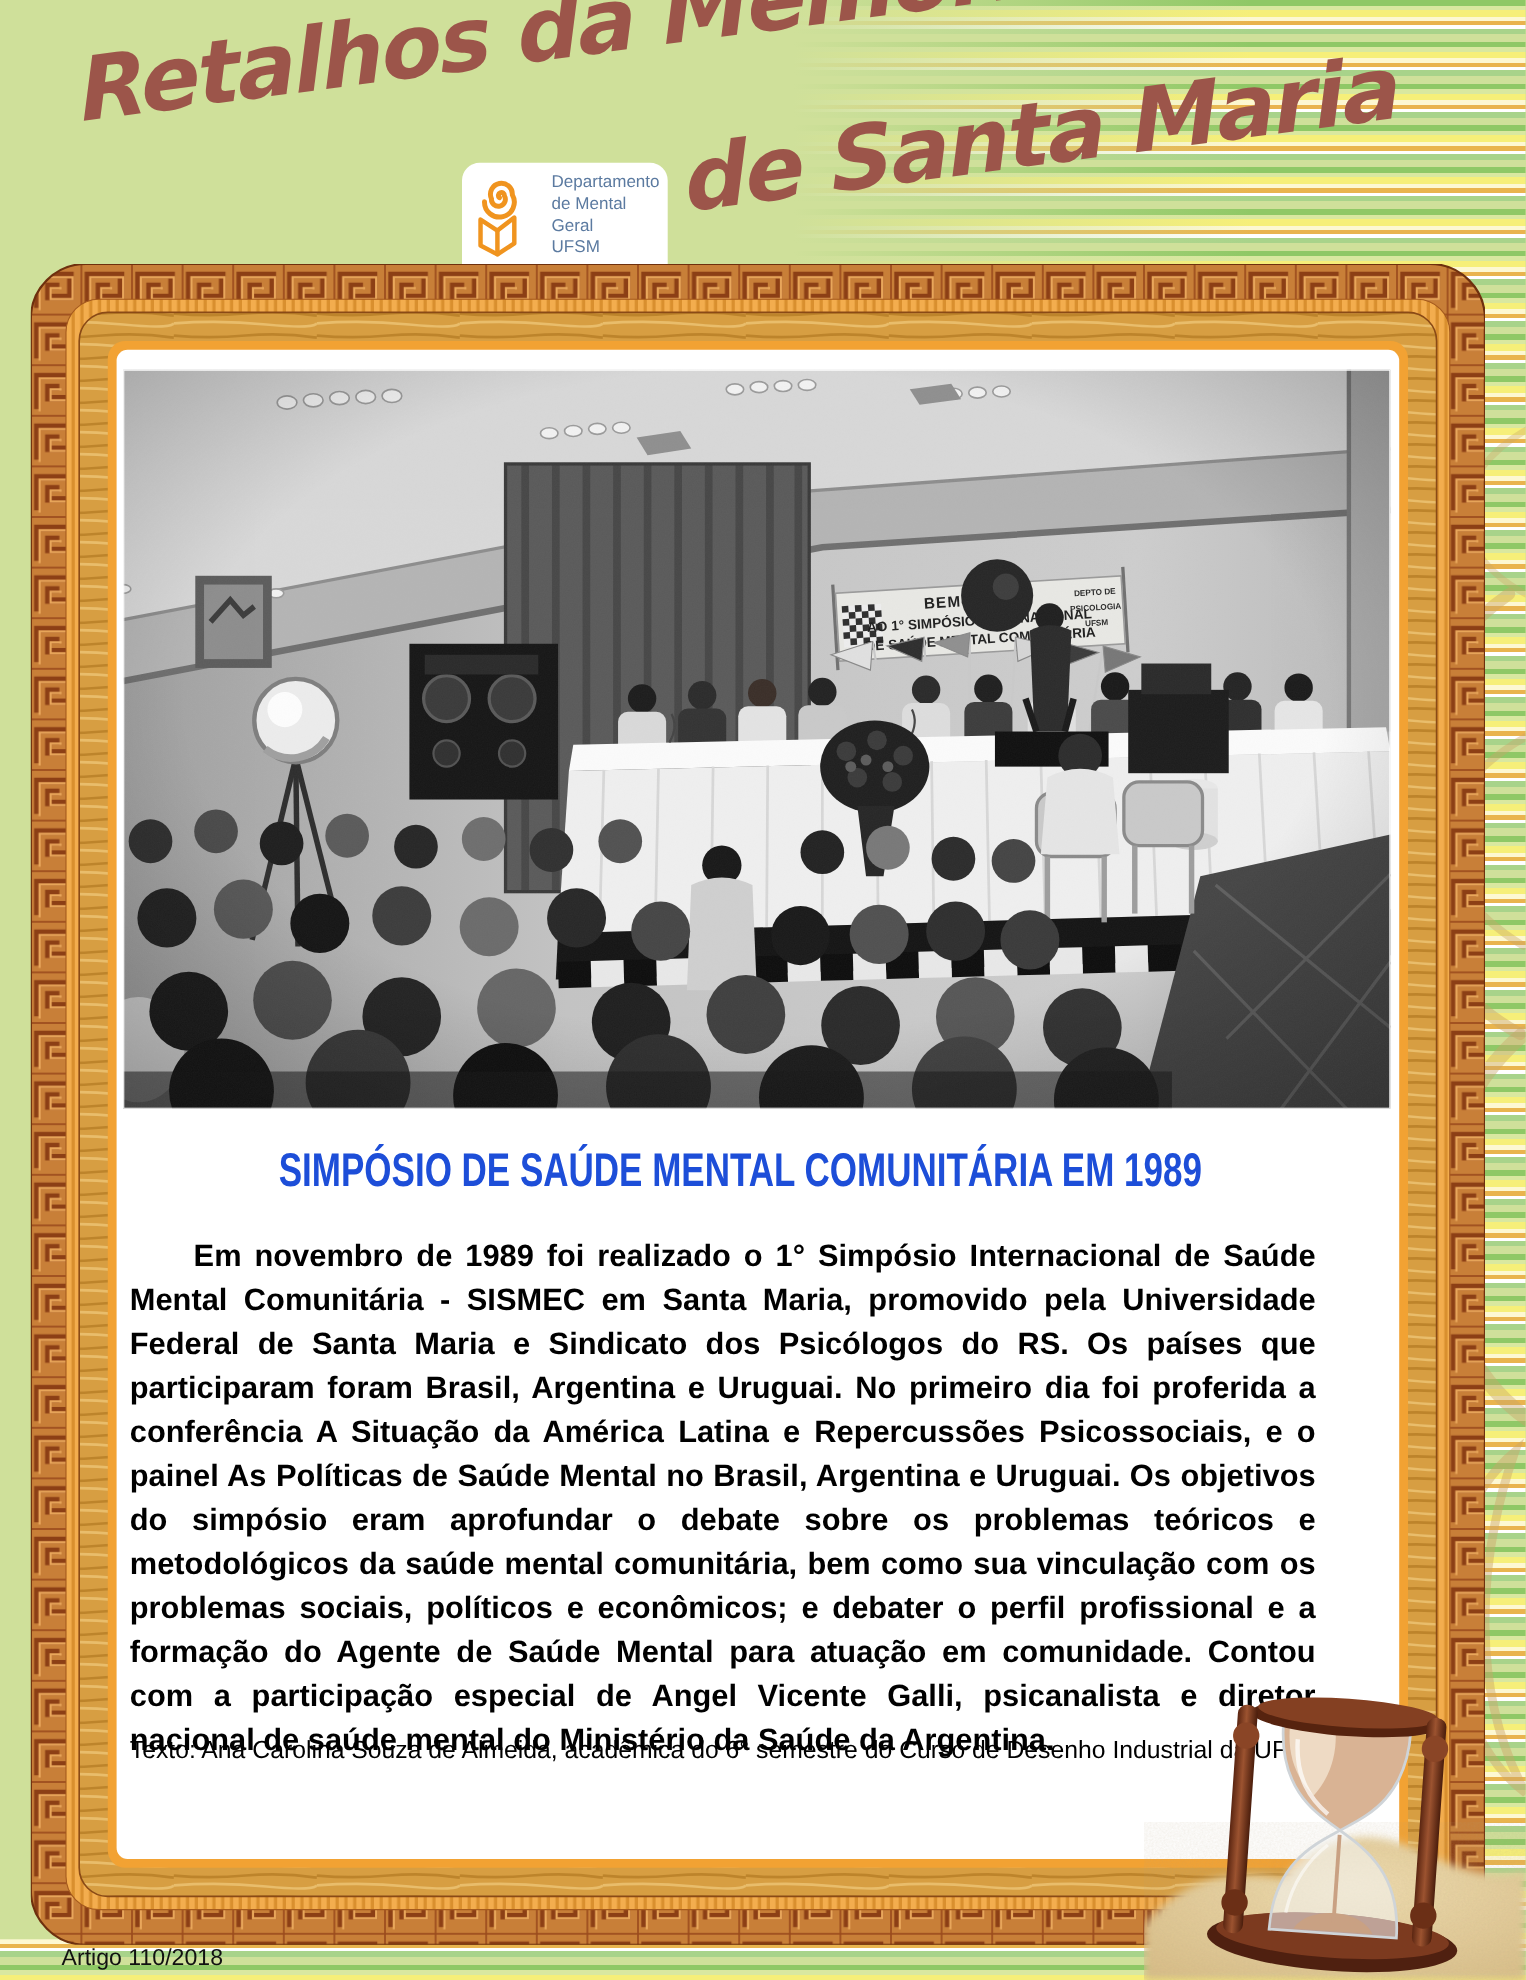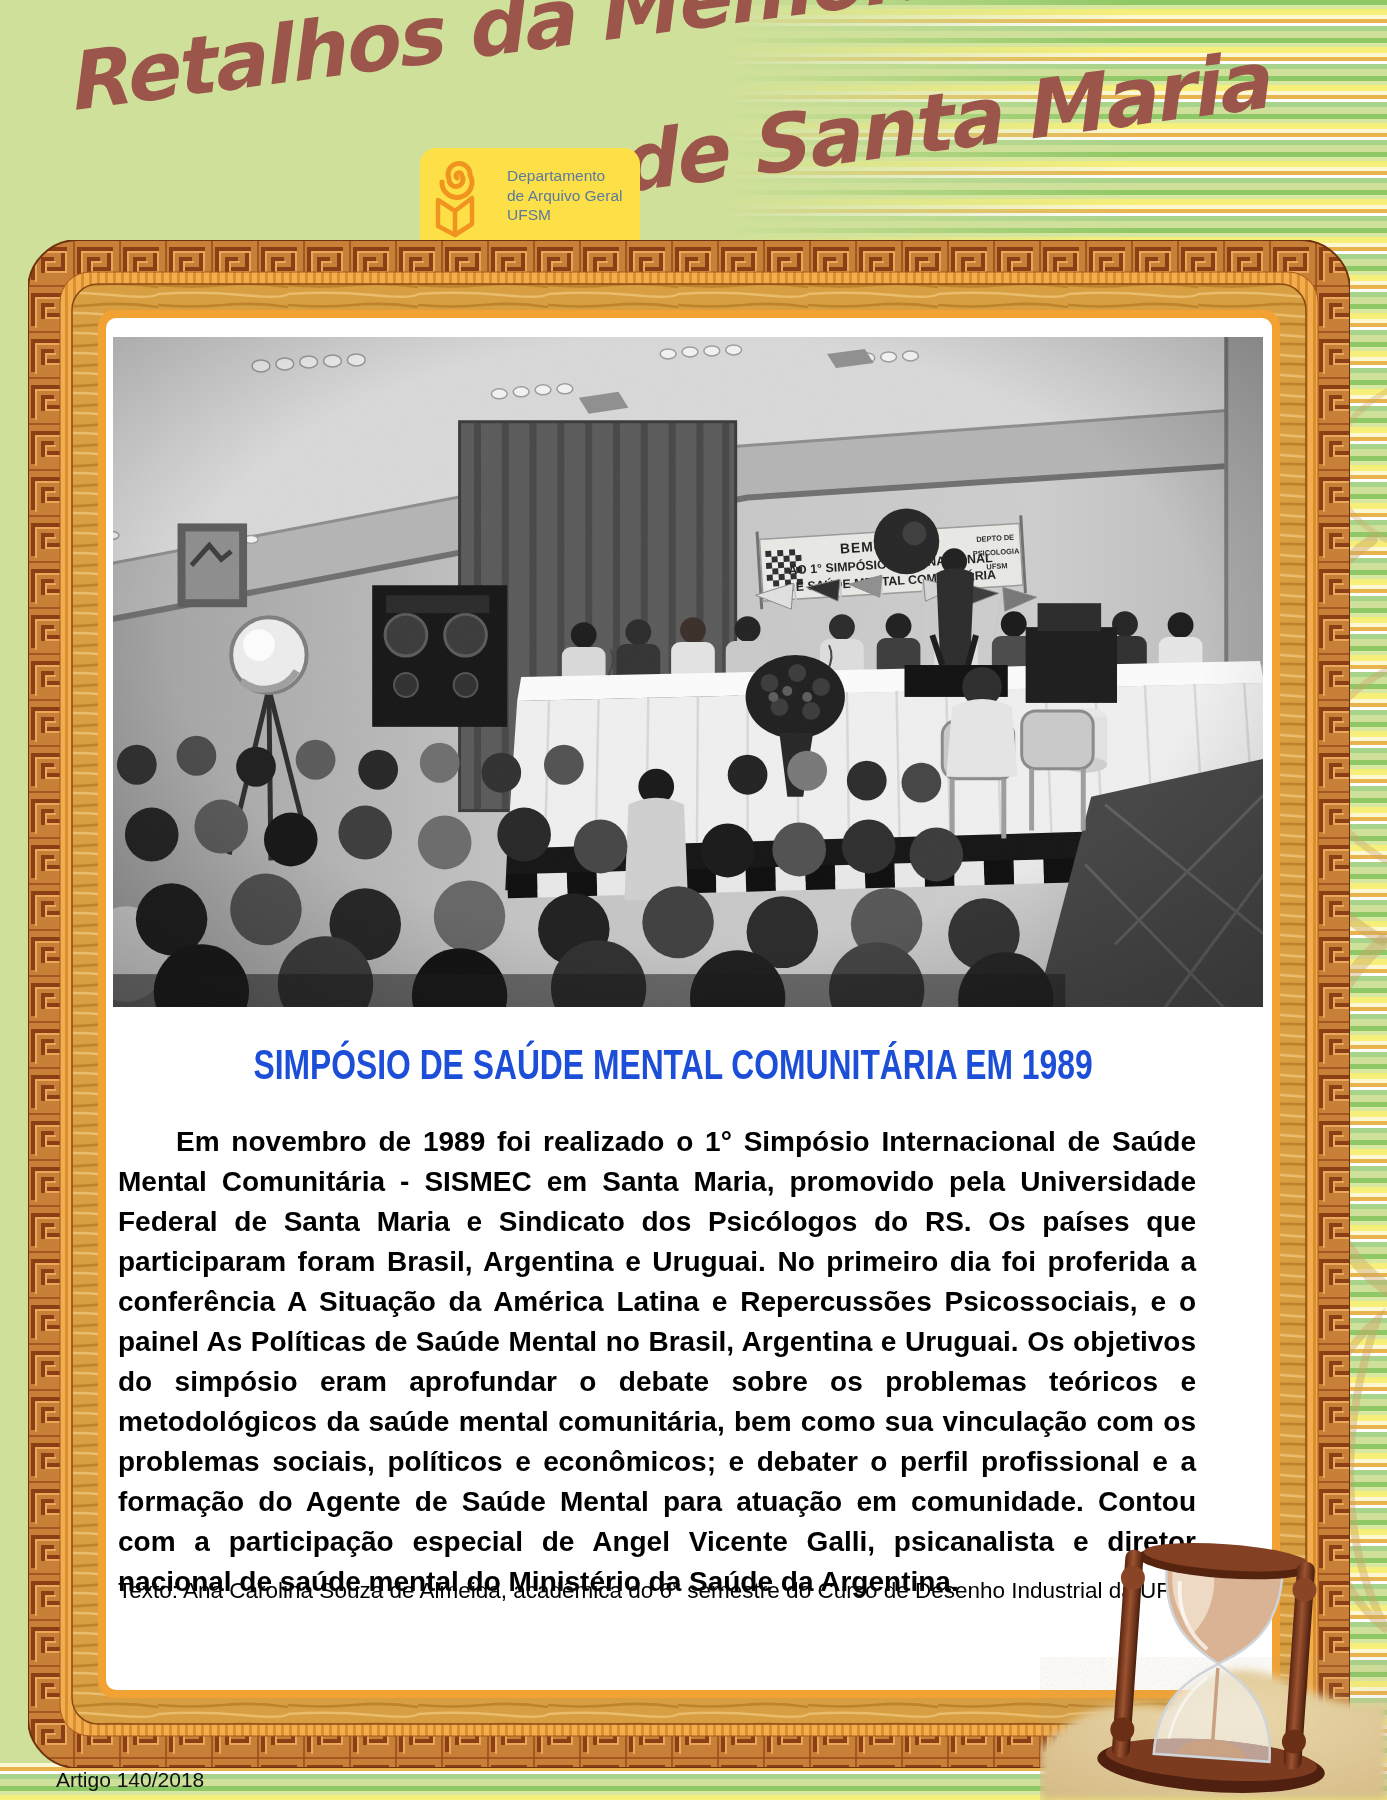--- a/index.html
+++ b/index.html
@@ -23,22 +23,22 @@
   
   .script-line{
     position:absolute;z-index:2;color:#9c554a;
     font-family:"DejaVu Sans",sans-serif;font-style:italic;font-weight:bold;
     font-size:80px;letter-spacing:-2px;white-space:nowrap;
     transform:rotate(-7.5deg) skewX(-4deg);transform-origin:left top;
   }
   .script-1{left:70px;top:36px;}
   .script-2{left:620px;top:118px;}
   .logo-badge{
-    position:absolute;left:420px;top:148px;width:220px;height:95px;z-index:2;
-    background:#fde047;border-radius:16px 16px 0 0;
+    position:absolute;left:420px;top:148px;width:187px;height:95px;z-index:2;
+    background:#ffffff;border-radius:16px 16px 0 0;
     display:flex;align-items:center;gap:23px;padding:4px 6px;box-sizing:border-box;
   }
   .logo-text{color:#5b7aa0;font-size:15.5px;line-height:1.28;font-family:"Liberation Sans",sans-serif;}
   
   .frame-svg{position:absolute;left:28px;top:240px;z-index:3;}
   
   .photo-box{position:absolute;left:112px;top:336px;width:1152px;height:672px;z-index:4;}
   .article-title{
     position:absolute;left:106px;top:1040px;width:922px;z-index:4;
     text-align:center;color:#1d4ed8;
@@ -83,21 +83,21 @@
 <div class="logo-badge">
   <svg width="58" height="84" viewBox="0 0 58 84">
     <g fill="none" stroke="#f0941f" stroke-width="5" stroke-linecap="round">
       <path d="M31,24 a3,3 0 1,1 5,-2 a7,7 0 1,1 -13,3 a11,11 0 1,1 21,-4 a15,15 0 1,1 -28,7"></path>
       <path d="M12,46 L29,57 L46,44 L46,70 L29,81 L12,72 Z" stroke-width="4.5" stroke-linejoin="round"></path>
       <path d="M29,57 L29,81" stroke-width="4.5"></path>
     </g>
   </svg>
   <div class="logo-text">
     <div>Departamento</div>
-    <div>de Arquivo Geral</div>
+    <div>de Mental Geral</div>
     <div>UFSM</div>
   </div>
 </div>
 
 <svg class="frame-svg" width="1322" height="1528" viewBox="0 0 1322 1528">
   <defs>
     <pattern id="pm" width="46" height="46" patternUnits="userSpaceOnUse">
       <rect width="46" height="46" fill="#c87f38"></rect>
       <path d="M6,40 V10 H36 V30 H16 V20 H26" fill="none" stroke="#8c3f15" stroke-width="6"></path>
       <path d="M8,42 V12 H38 V32 H18 V22 H28" fill="none" stroke="#e9a75b" stroke-width="2"></path>
@@ -481,21 +481,21 @@
   <rect width="1160" height="674" filter="url(#grain)" opacity="0.10"></rect>
   <rect width="1160" height="674" fill="none" stroke="#ffffff" stroke-width="2"></rect>
 </svg>
 </div>
 
 <div class="article-title">
   <span>SIMPÓSIO DE SAÚDE MENTAL COMUNITÁRIA EM 1989</span>
 </div>
 <p class="article-body">Em novembro de 1989 foi realizado o 1° Simpósio Internacional de Saúde Mental Comunitária - SISMEC em Santa Maria, promovido pela Universidade Federal de Santa Maria e Sindicato dos Psicólogos do RS. Os países que participaram foram Brasil, Argentina e Uruguai. No primeiro dia foi proferida a conferência A Situação da América Latina e Repercussões Psicossociais, e o painel As Políticas de Saúde Mental no Brasil, Argentina e Uruguai. Os objetivos do simpósio eram aprofundar o debate sobre os problemas teóricos e metodológicos da saúde mental comunitária, bem como sua vinculação com os problemas sociais, políticos e econômicos; e debater o perfil profissional e a formação do Agente de Saúde Mental para atuação em comunidade. Contou com a participação especial de Angel Vicente Galli, psicanalista e diretor nacional de saúde mental do Ministério da Saúde da Argentina.</p>
 <div class="article-credit">Texto: Ana Carolina Souza de Almeida, acadêmica do 6° semestre do Curso de Desenho Industrial da UFSM.</div>
-<div class="article-number">Artigo 140/2018</div>
+<div class="article-number">Artigo 110/2018</div>
 
 <div class="hourglass-box">
 <svg width="100%" height="100%" viewBox="0 0 347 264">
   <defs>
     <linearGradient id="woodv" x1="0" y1="0" x2="1" y2="0">
       <stop offset="0" stop-color="#5a2511"></stop>
           <stop offset="0.45" stop-color="#9c5330"></stop>
           <stop offset="1" stop-color="#4a1d0c"></stop>
     </linearGradient>
     <radialGradient id="sandg" cx="0.55" cy="0.35" r="0.9">

